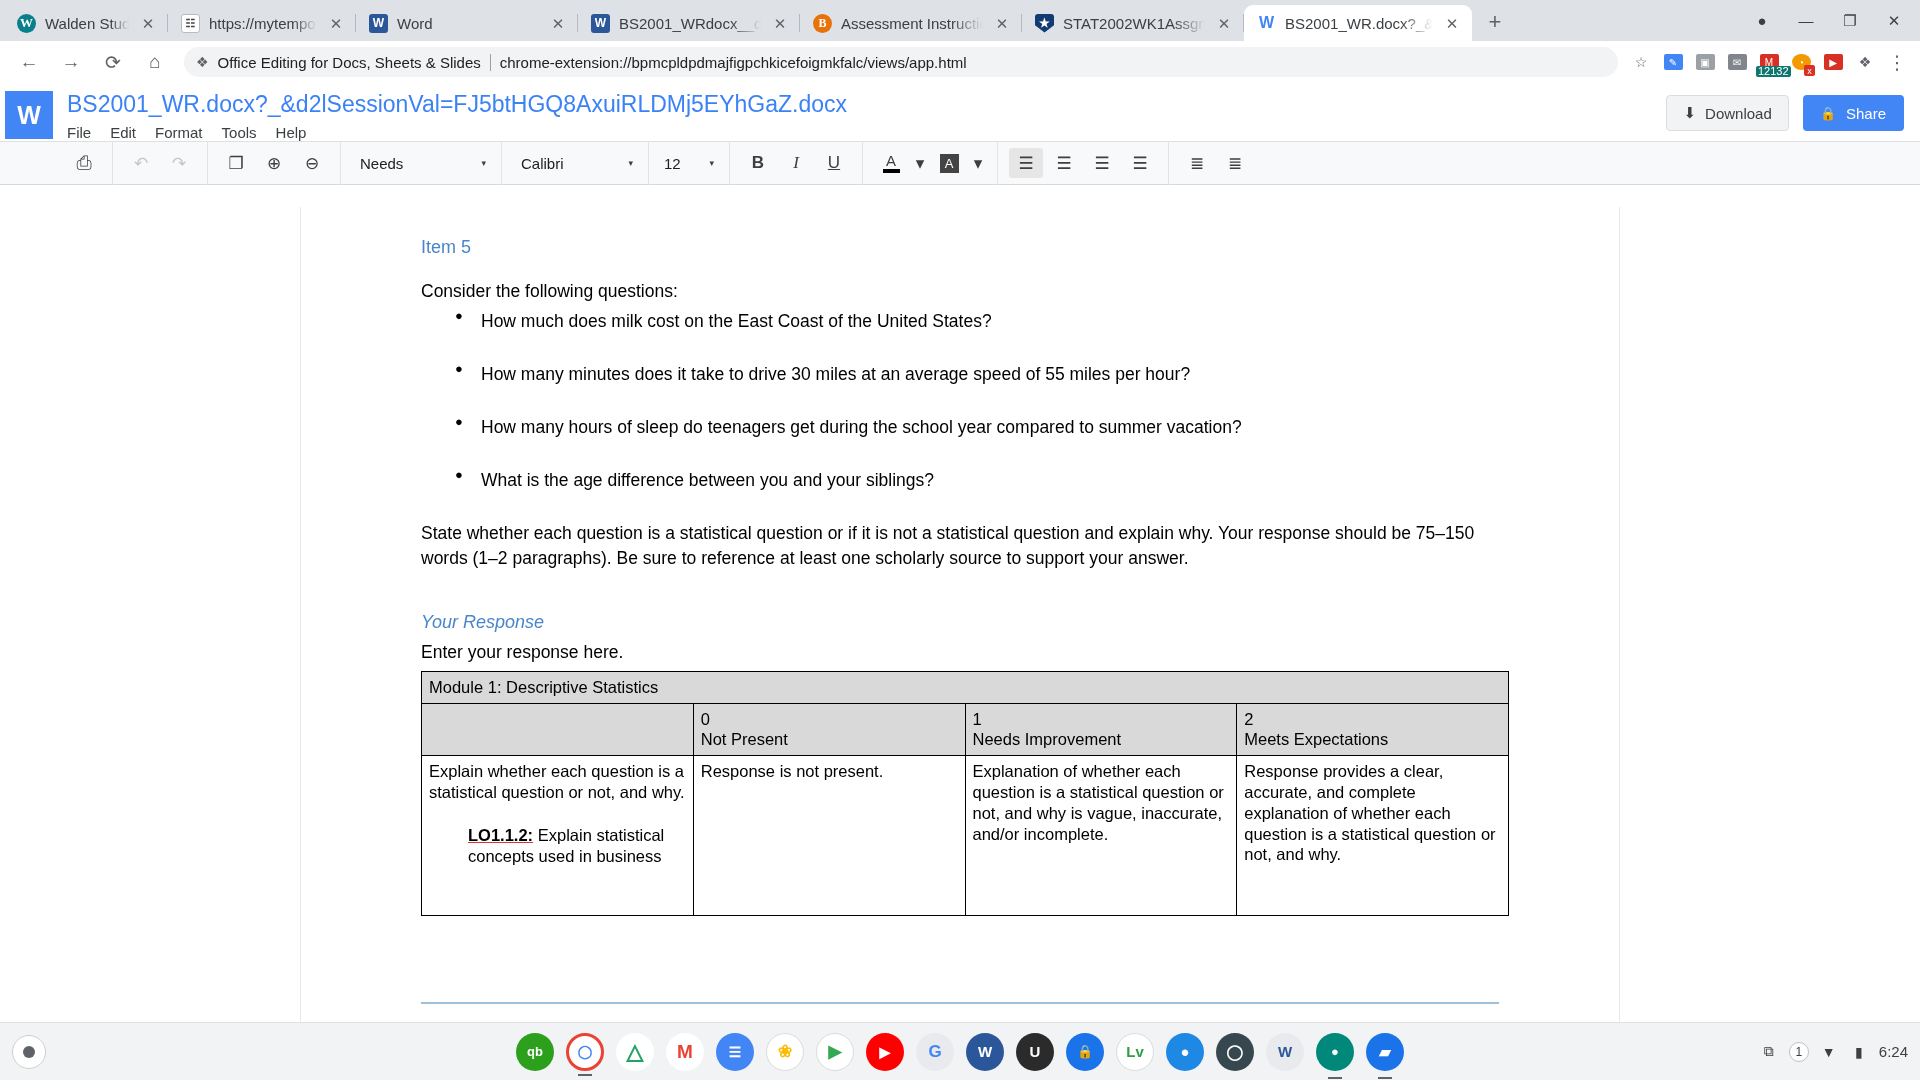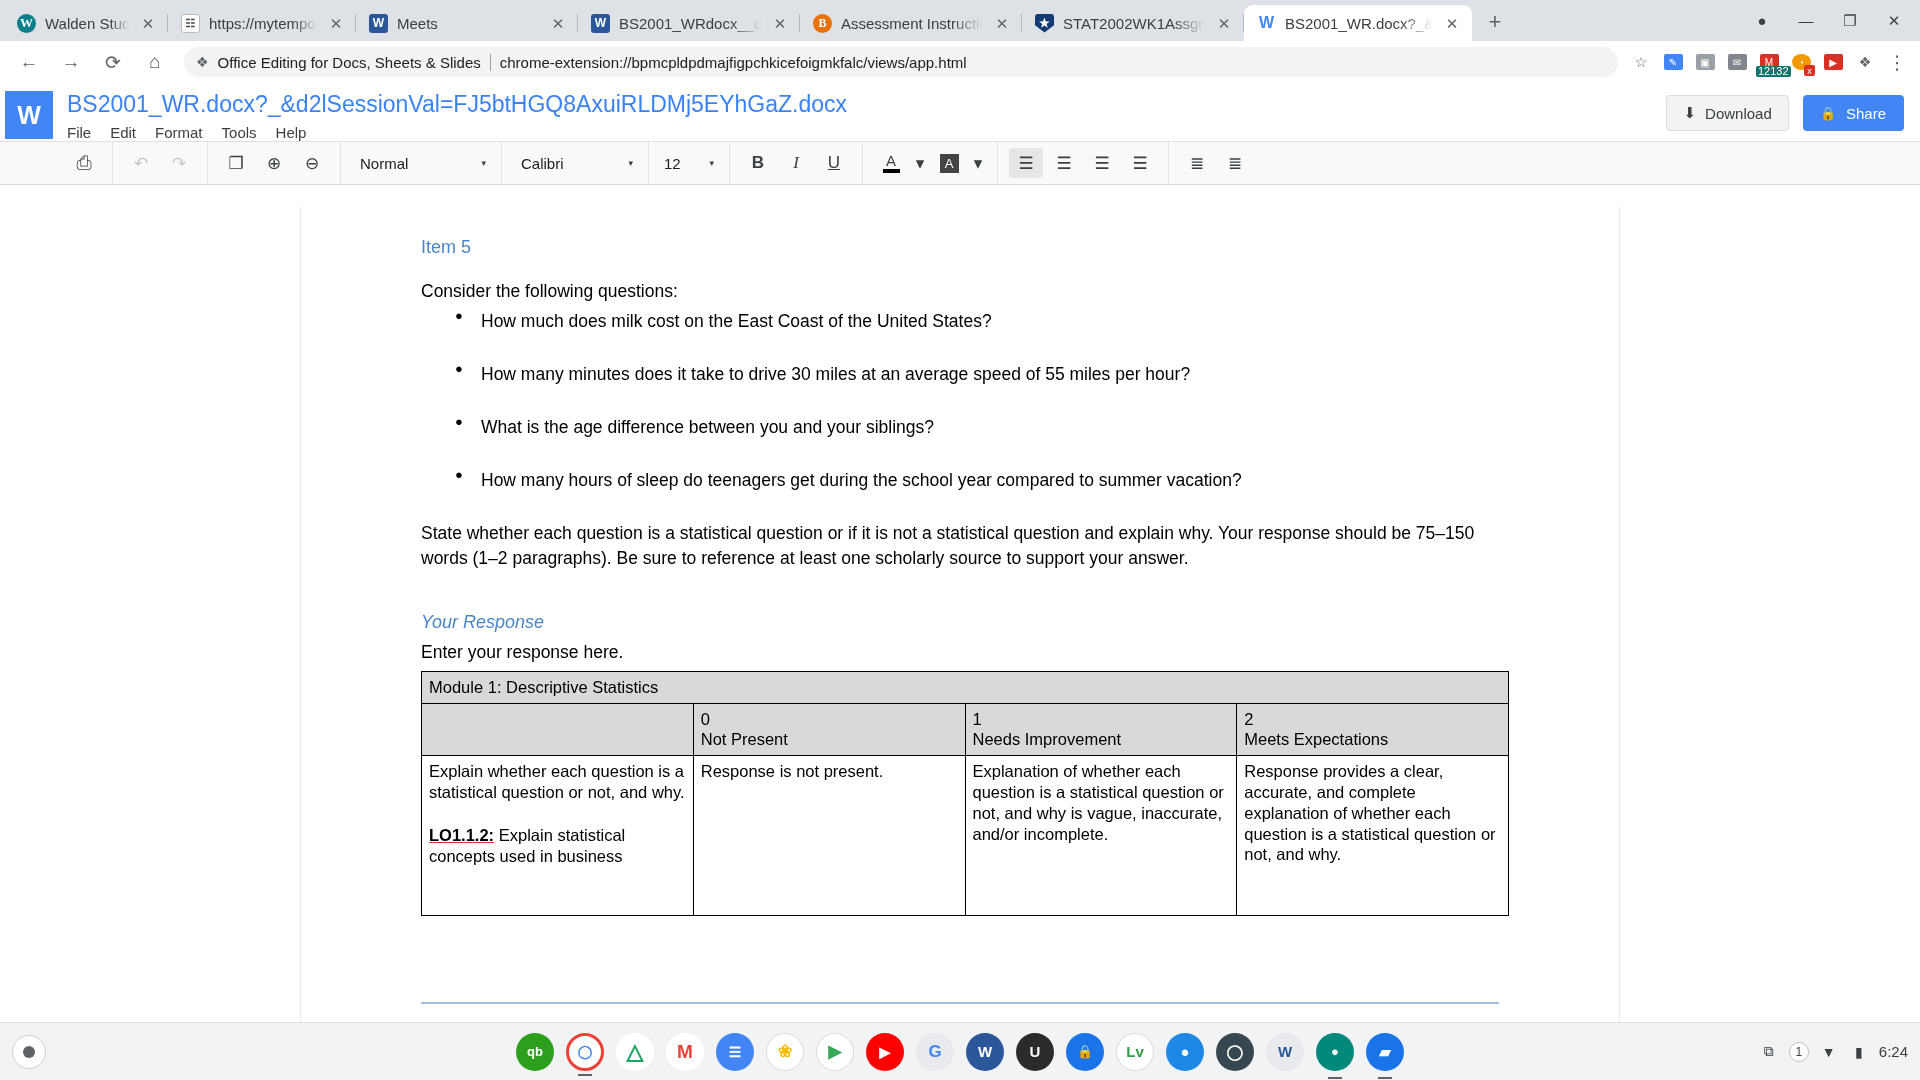--- a/index.html
+++ b/index.html
@@ -256,21 +256,21 @@
     padding: 5px 7px;
     text-align: left;
     font-weight: normal;
   }
   td.modbar { background: #d9d9d9; font-weight: bold; padding: 7px 7px; }
   td.colhd { background: #d9d9d9; text-align: center; font-weight: bold; padding: 7px 7px 9px; }
   td.colhd .num { display: block; }
   td.colhd .lbl { display: block; }
   td.blankhd { background: #d9d9d9; }
   td.critcell { font-weight: bold; }
-  td.critcell .lo { font-weight: normal; margin-top: 22px; }
+  td.critcell .lo { font-weight: normal; margin-top: 22px; margin-left: 39px; }
   td.critcell .lo b { font-weight: bold; text-decoration: underline; text-decoration-color:#d33; }
   .cell-tall { height: 160px; }
   .hr-bottom {
     position: absolute; left: 120px; right: 120px; top: 795px;
     height: 2px; background: #9fc0dd;
   }
 
   
   .shelf {
     position: absolute; left: 0; right: 0; bottom: 0;
@@ -329,21 +329,21 @@
 
     <div class="tab" style="width:188px">
       <span class="tab-fav fav-doc">☷</span>
       <span class="tab-title">https://mytempo.walde</span>
       <span class="tab-close">✕</span>
       <span class="tab-sep"></span>
     </div>
 
     <div class="tab" style="width:222px">
       <span class="tab-fav fav-word">W</span>
-      <span class="tab-title">Meets</span>
+      <span class="tab-title">Word</span>
       <span class="tab-close">✕</span>
       <span class="tab-sep"></span>
     </div>
 
     <div class="tab" style="width:222px">
       <span class="tab-fav fav-word">W</span>
       <span class="tab-title">BS2001_WRdocx__d2lS</span>
       <span class="tab-close">✕</span>
       <span class="tab-sep"></span>
     </div>
@@ -450,21 +450,21 @@
       <div class="tb-btn disabled">↶</div>
       <div class="tb-btn disabled">↷</div>
     </div>
     <div class="tb-group">
       <div class="tb-btn">❐</div>
       <div class="tb-btn">⊕</div>
       <div class="tb-btn">⊖</div>
     </div>
     <div class="tb-group">
       <div class="tb-select sel-normal">
-        <span>Normal</span>
+        <span>Needs</span>
         <span class="caret">▾</span>
       </div>
     </div>
     <div class="tb-group">
       <div class="tb-select sel-font">
         <span>Calibri</span>
         <span class="caret">▾</span>
       </div>
     </div>
     <div class="tb-group">
@@ -507,22 +507,22 @@
     <div class="page">
       <div class="doc-body">
 
         <div class="h-blue">Item 5</div>
 
         <div class="p">Consider the following questions:</div>
 
         <ul class="qlist">
           <li>How much does milk cost on the East Coast of the United States?</li>
           <li>How many minutes does it take to drive 30 miles at an average speed of 55 miles per hour?</li>
+          <li>How many hours of sleep do teenagers get during the school year compared to summer vacation?</li>
           <li>What is the age difference between you and your siblings?</li>
-          <li>How many hours of sleep do teenagers get during the school year compared to summer vacation?</li>
         </ul>
 
         <div class="para">State whether each question is a statistical question or if it is not a statistical question and explain why. Your response should be 75–150 words (1–2 paragraphs). Be sure to reference at least one scholarly source to support your answer.</div>
 
         <div class="resp-head">Your Response</div>
         <div class="p">Enter your response here.</div>
 
 
         <table class="rubric">
           <tbody>

